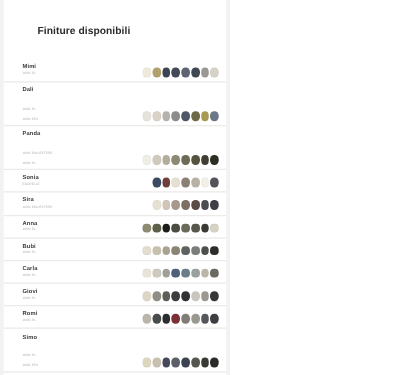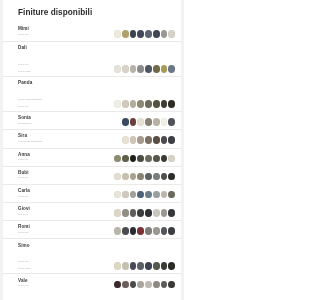--- a/index.html
+++ b/index.html
@@ -17,21 +17,21 @@
     padding:0;
     position:relative;
     overflow:hidden;
   }
   .page-title{
     font-size:8.2px;
     font-weight:bold;
     color:#2b2b2b;
     letter-spacing:.05px;
     padding:8px 0 6px 15px;
-    margin:0;
+    margin:12px;
     line-height:1.1;
   }
   .rows{
     display:block;
   }
   .row{
     position:relative;
     display:flex;
     align-items:flex-start;
     justify-content:space-between;

